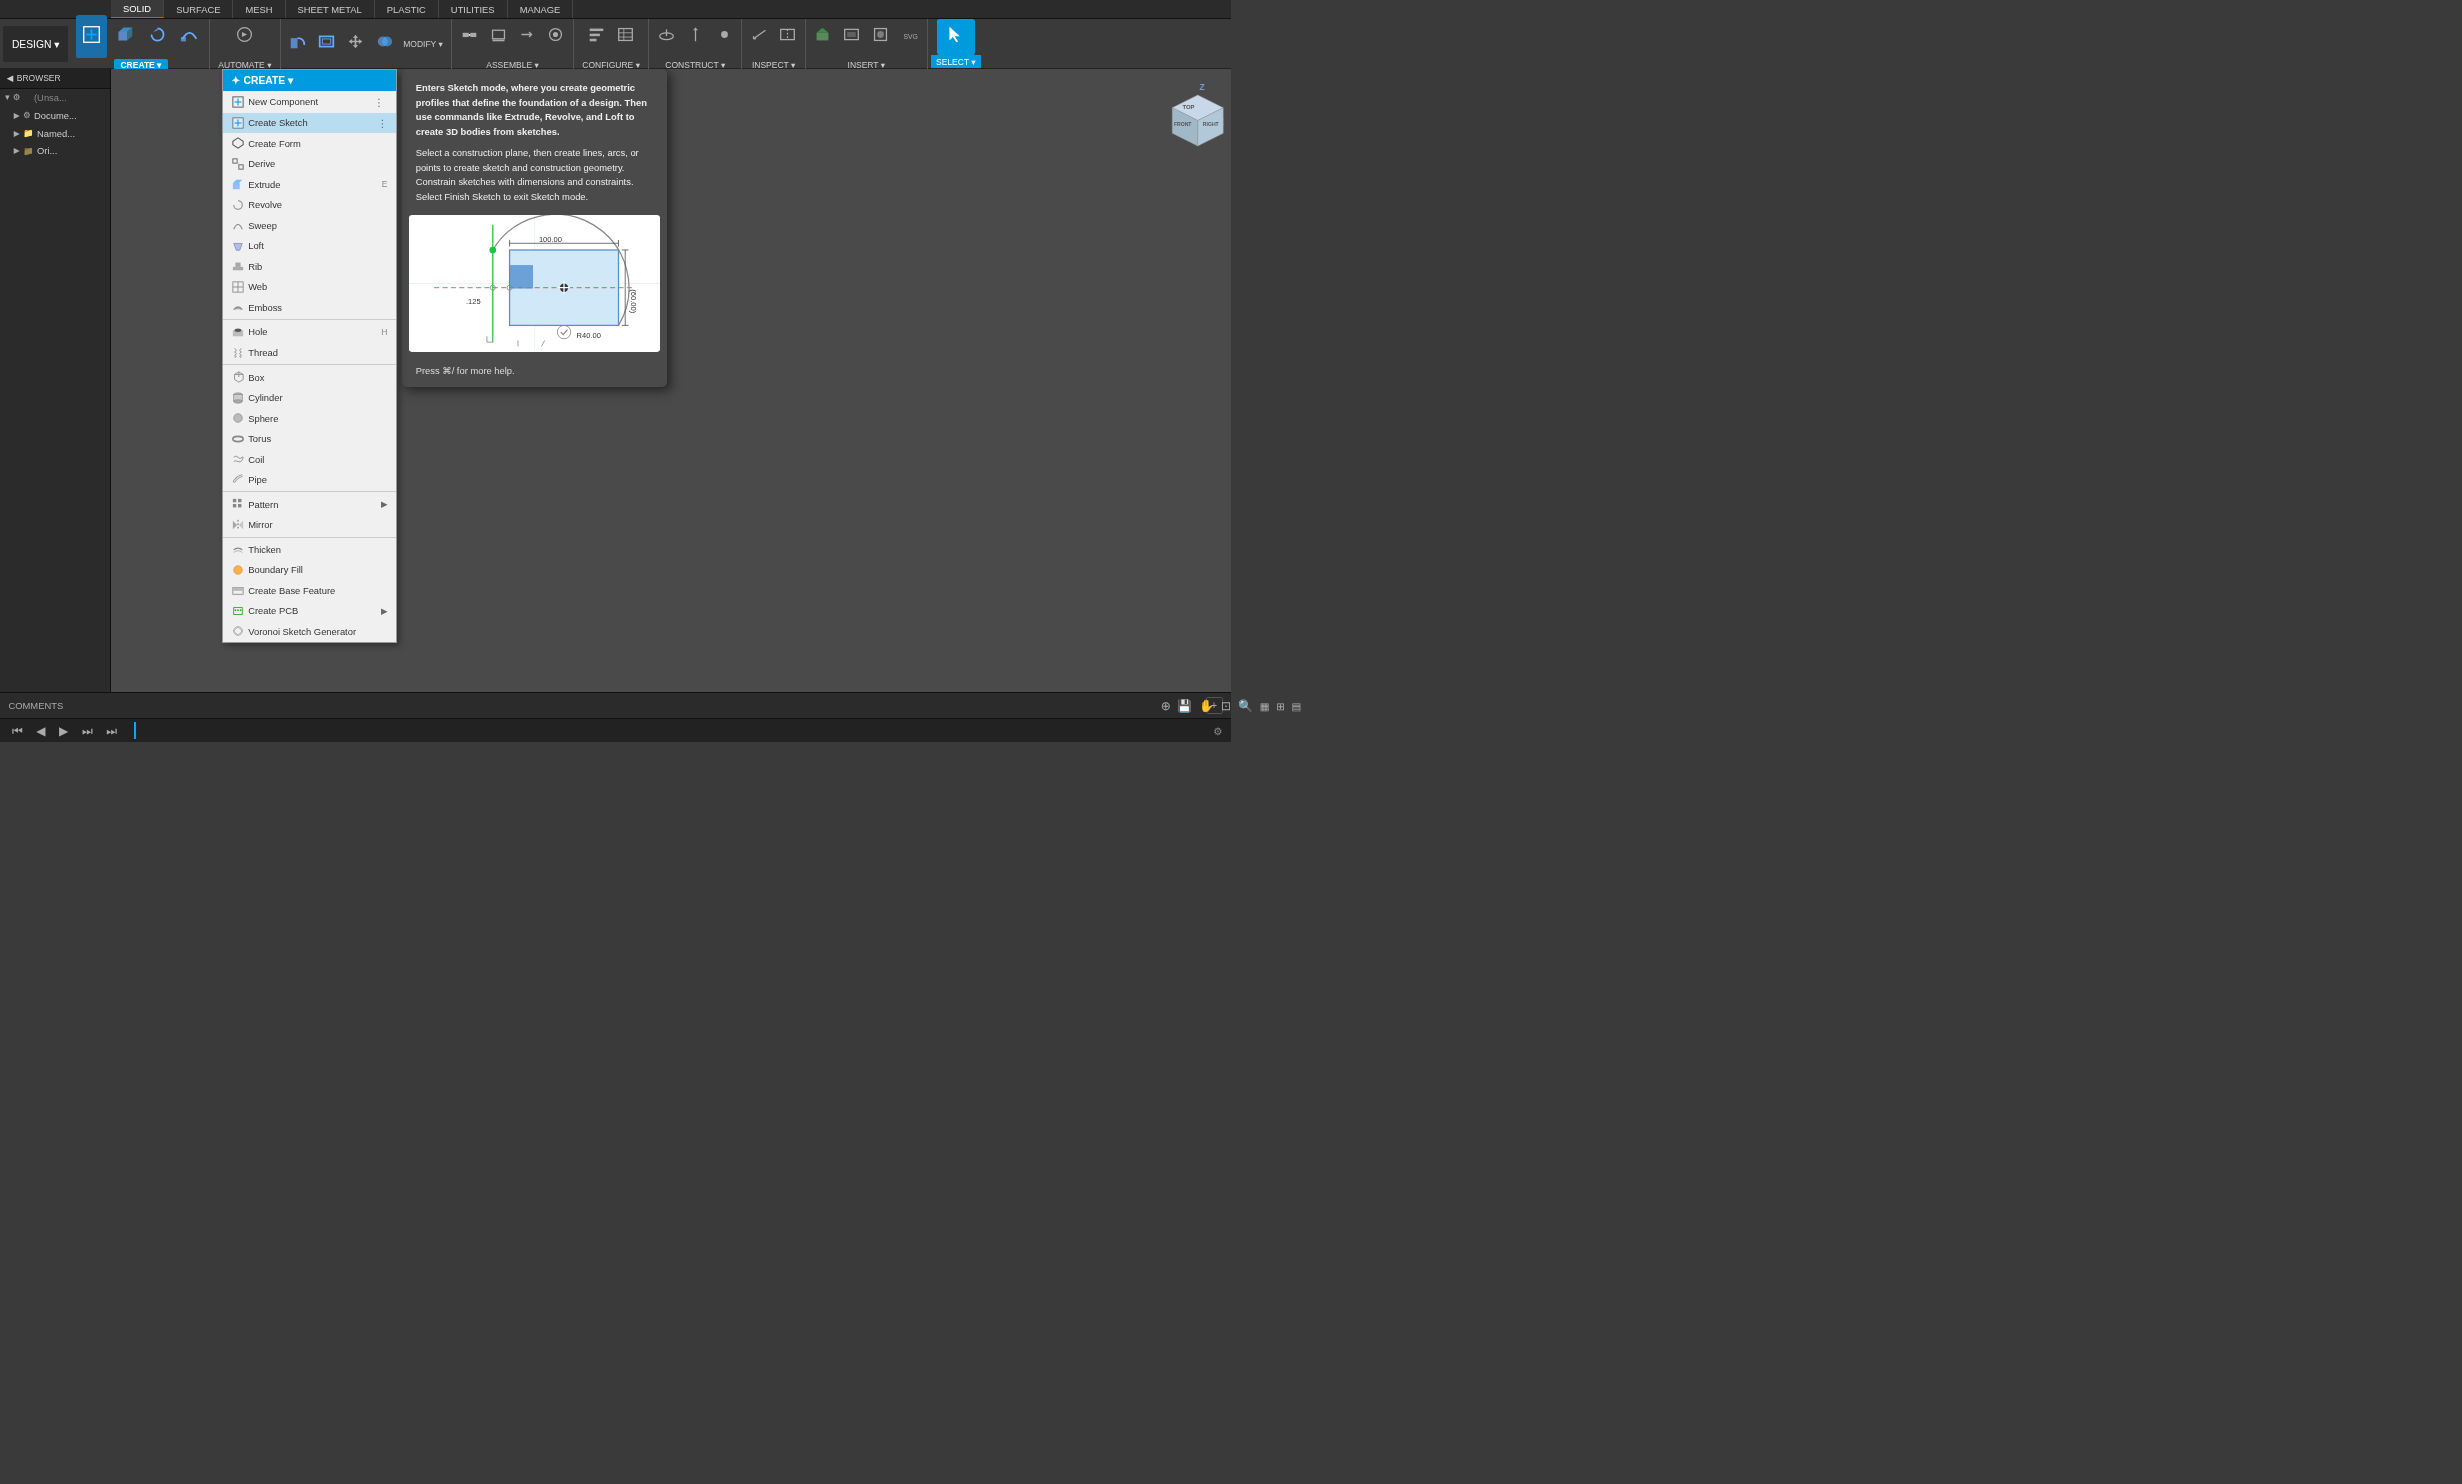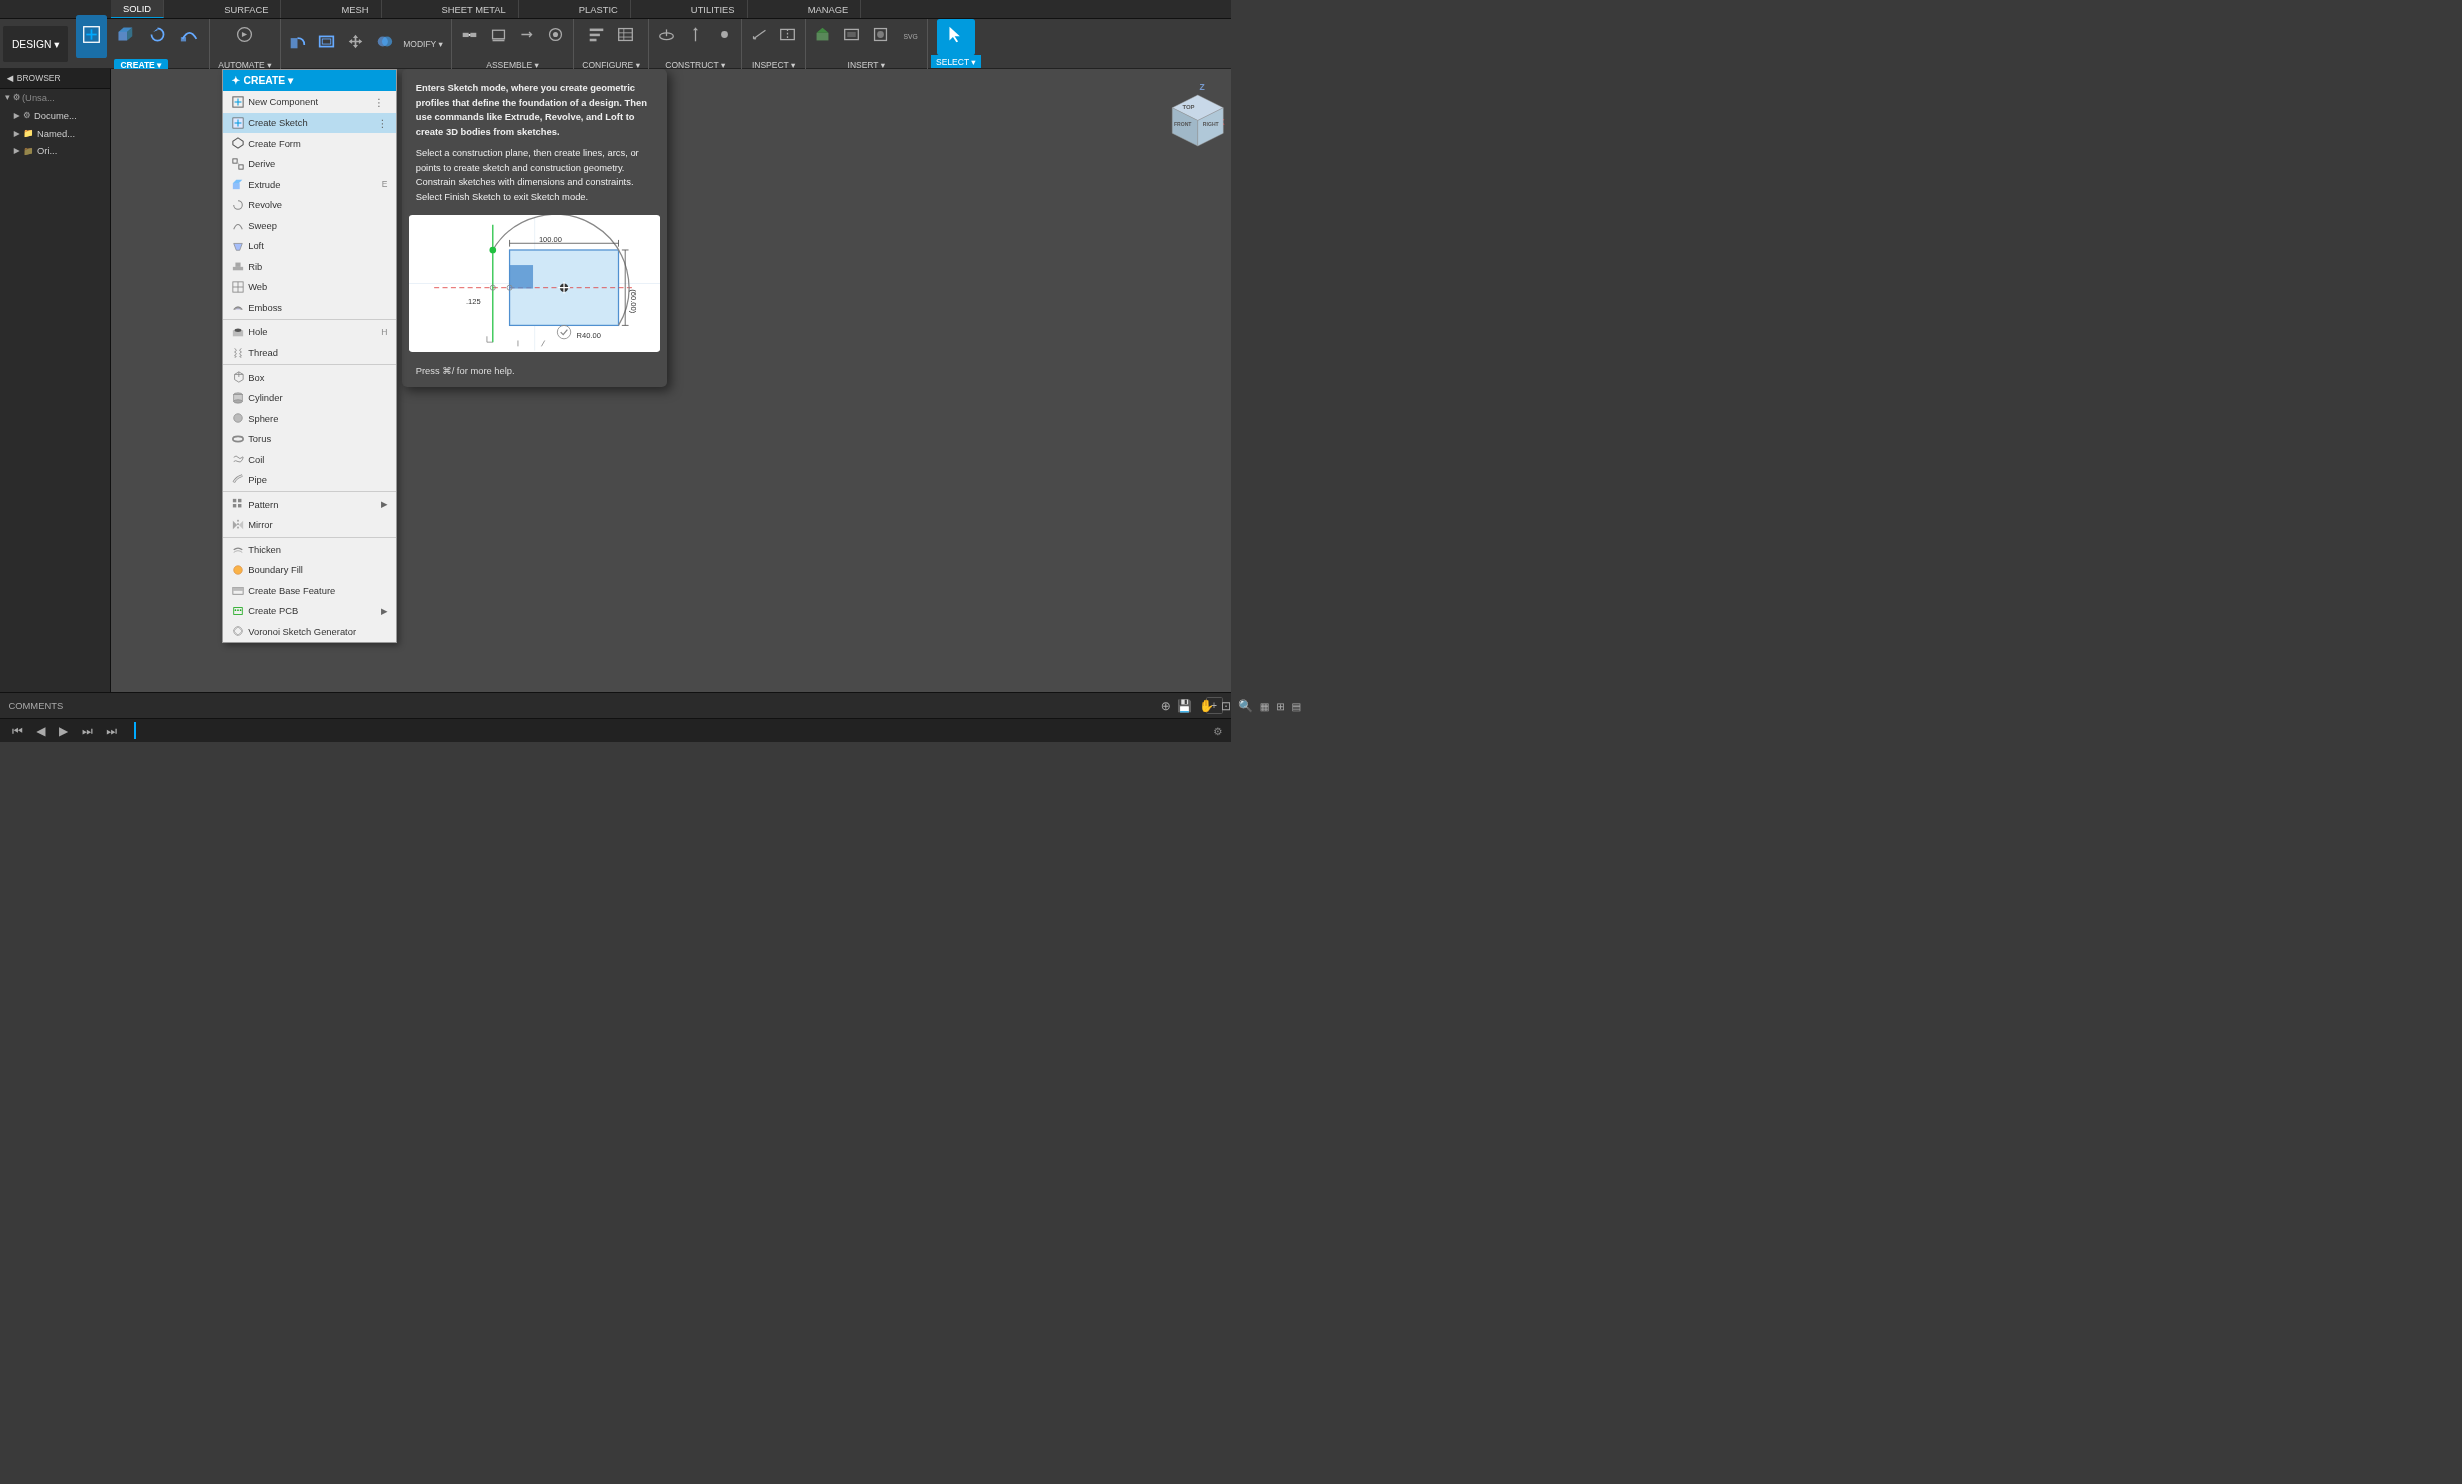--- a/index.html
+++ b/index.html
@@ -6,21 +6,20 @@
     body { font-family: 'Segoe UI', Arial, sans-serif; background: #3a3a3a; overflow: hidden; width: 1231px; height: 742px; font-size: 9.4px; }
 
     
     #top-tabs {
       display: flex;
       background: #2b2b2b;
       height: 19px;
       align-items: flex-end;
       padding-left: 111px;
       border-bottom: 0.9px solid #111;
-      gap: 48px;
     }
     .top-tab {
       padding: 2.6px 12px;
       font-size: 9.4px;
       color: #ccc;
       cursor: pointer;
       border-right: 0.9px solid #444;
       height: 100%;
       display: flex;
       align-items: center;
@@ -574,21 +573,21 @@
 
   <div id="sidebar">
     <div id="sidebar-header">
       <span style="font-size:8.5px;">◀</span>
       <span>BROWSER</span>
     </div>
 
     <div class="sidebar-item" style="padding-left:3.4px;gap:1.7px;">
       <span style="color:#aaa;font-size:7.7px;">▼</span>
       <span style="color:#aaa;font-size:8.5px;">⚙</span>
-      <span style="color:#888;">(Unsa...</span>
+      <span style="color:#888;margin-left:12px;">(Unsa...</span>
     </div>
     <div class="sidebar-item" style="padding-left:13.7px;">
       <span style="color:#aaa;font-size:7.7px;">▶</span>
       <span style="color:#aaa;font-size:8.5px;">⚙</span>
       <span>Docume...</span>
     </div>
     <div class="sidebar-item" style="padding-left:13.7px;">
       <span style="color:#aaa;font-size:7.7px;">▶</span>
       <span style="color:#aaa;font-size:8.5px;">📁</span>
       <span>Named...</span>

